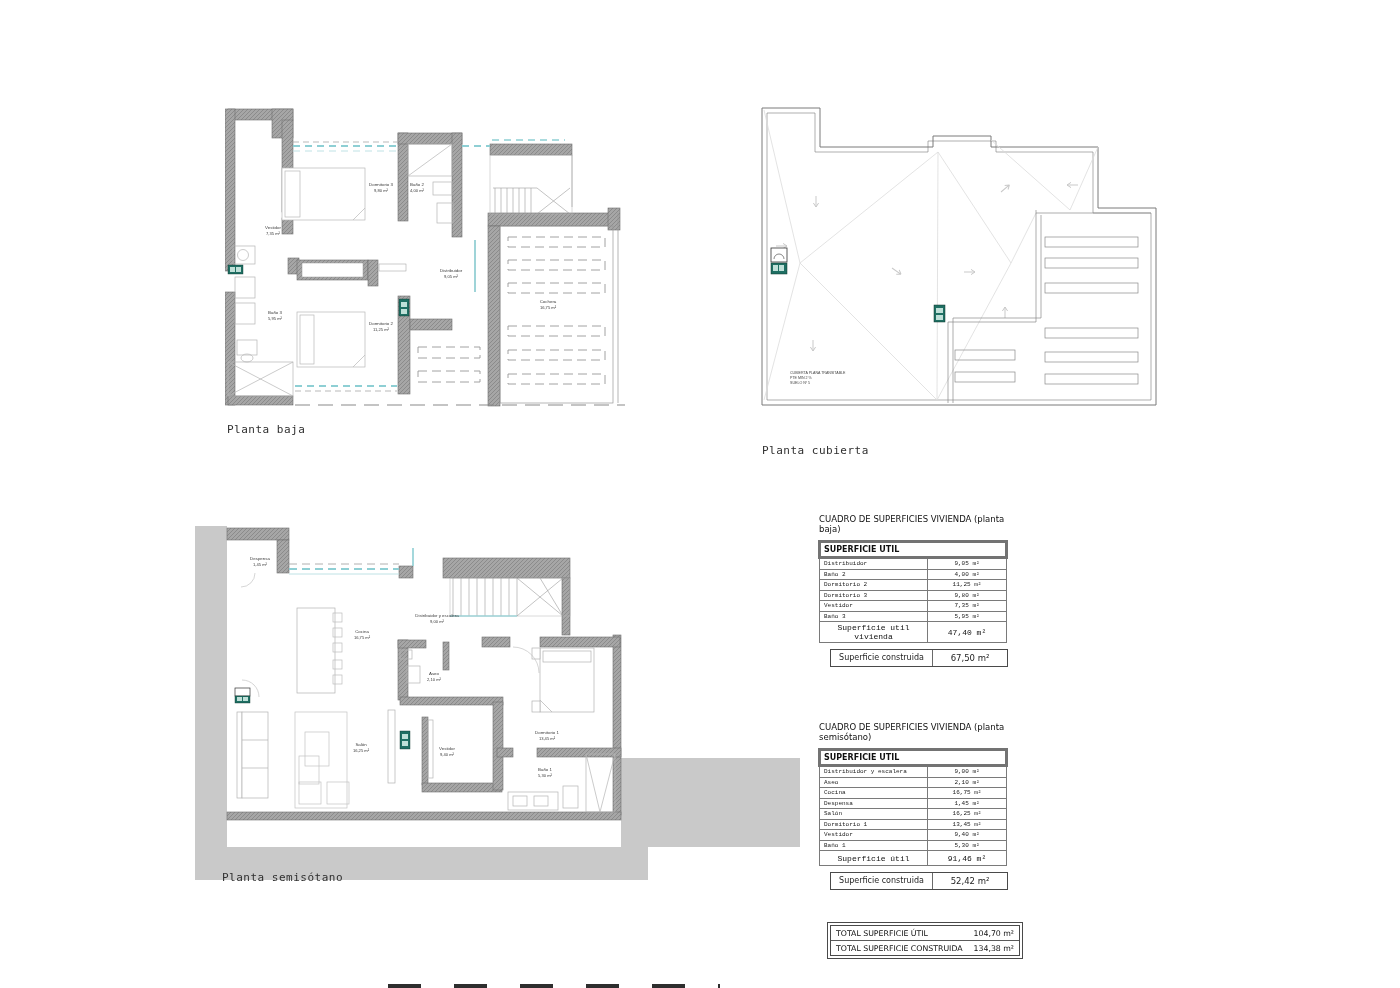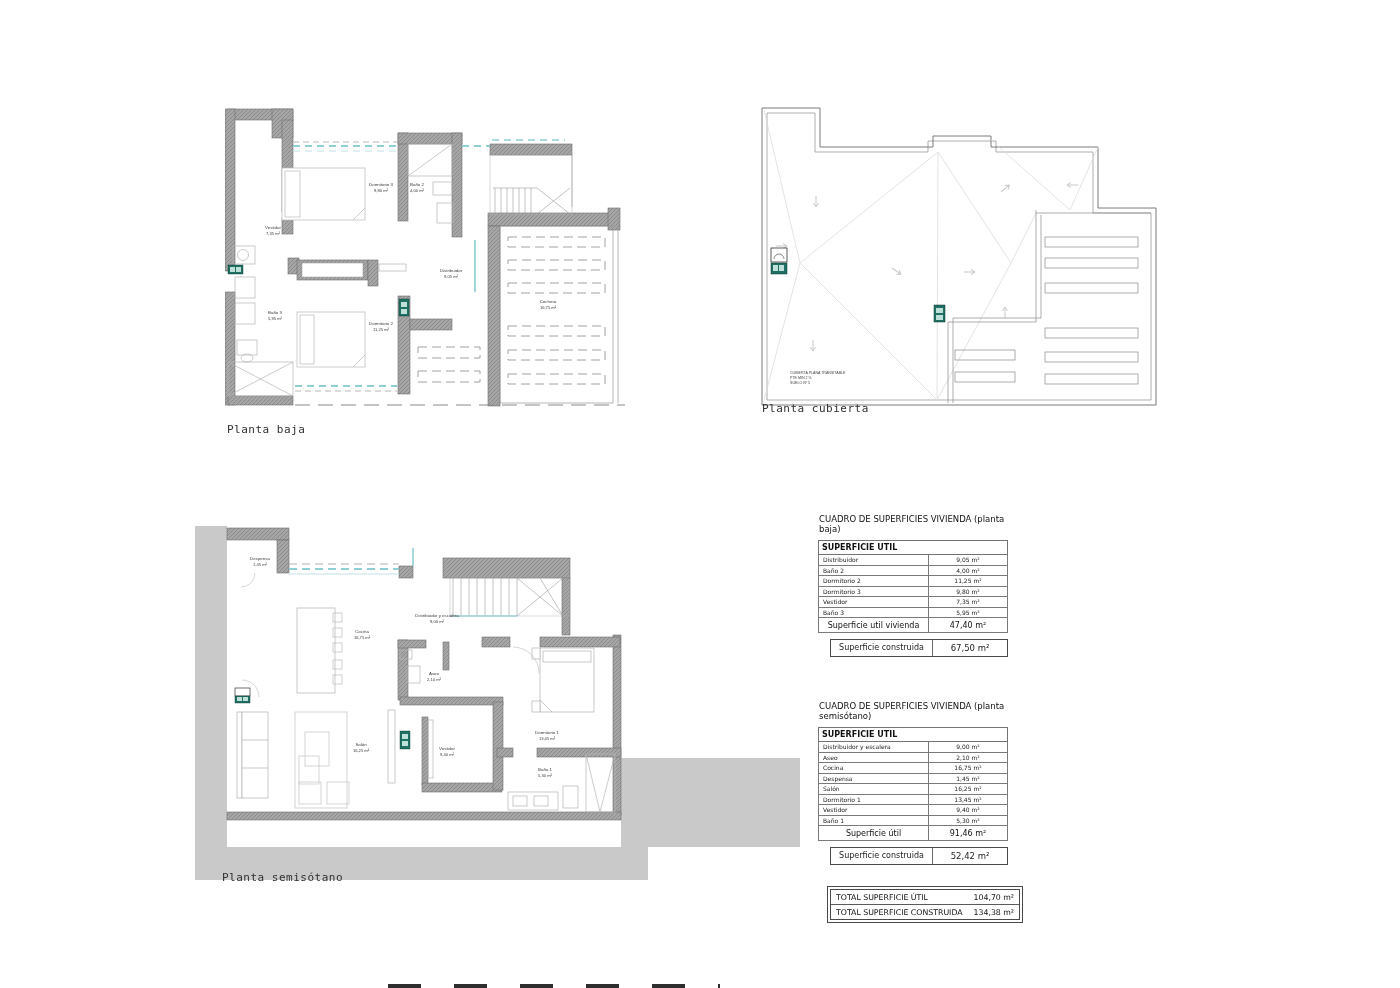--- a/index.html
+++ b/index.html
@@ -11,26 +11,26 @@
   svg text{font-family:"Liberation Sans",sans-serif;fill:#3a3a3a;}
   .room-name{font-size:4.4px;}
   .room-area{font-size:4.1px;}
   .anno{font-size:3.6px;fill:#444;}
 
   
   .tables-col{position:absolute;left:818px;top:498px;width:200px;color:#1d1d1d;}
   .tbl-title{font-size:8.5px;margin:16px 0 6px 1px;color:#111;font-family:"DejaVu Sans",sans-serif;}
   table.sup{width:190px;border-collapse:collapse;border:1.4px solid #4a4a4a;
             font-family:"DejaVu Sans",sans-serif;}
-  table.sup th{font-size:8px;text-align:left;padding:2px 3px;border:1px solid #737373;
+  table.sup th{font-size:8px;text-align:left;padding:2px 3px;border:3px solid #737373;
                font-weight:bold;color:#111;height:9px;}
-  table.sup td{font-size:6px;border:1px solid #7a7a7a;padding:1px 4px;height:7.5px;color:#222;}
+  table.sup td{font-size:6px;border:1px solid #7a7a7a;padding:1px 4px;height:7.5px;color:#222;font-family:Liberation Mono, monospace;}
   table.sup td.val{text-align:center;width:70px;}
   table.sup tr.total td{font-size:8px;text-align:center;height:12px;color:#111;}
-  .construida{width:176px;margin:6px 0 4px 12px;border:1.4px solid #4a4a4a;display:flex;
+  .construida{width:176px;margin:6px 0 15px 12px;border:1.4px solid #4a4a4a;display:flex;
               align-items:stretch;font-family:"DejaVu Sans",sans-serif;}
   .construida .c-label{flex:1;font-size:8px;text-align:center;padding:3px 2px;border-right:1px solid #6a6a6a;}
   .construida .c-val{width:70px;font-size:8.5px;text-align:center;padding:3px 2px;}
   .gap1{height:24px;} .gap2{height:20px;}
   .totals-box{width:188px;border:1px solid #4a4a4a;outline:1.6px solid #4a4a4a;outline-offset:2px;
               margin-left:12px;font-family:"DejaVu Sans",sans-serif;}
   .totals-box .t-row{display:flex;justify-content:space-between;align-items:center;
                      font-size:7.8px;padding:2.5px 5px;color:#111;}
   .totals-box .t-row:first-child{border-bottom:1px solid #5a5a5a;}
 
@@ -236,21 +236,21 @@
       <rect x="178" y="208" width="7" height="5" fill="#bfe0d8"></rect>
         <rect x="178" y="215" width="7" height="5" fill="#bfe0d8"></rect>
     </g>
 
     <g>
       <text class="anno" x="32" y="274">CUBIERTA PLANA TRANSITABLE</text>
       <text class="anno" x="32" y="279">PTE MIN 2 %</text>
       <text class="anno" x="32" y="284">SUELO Nº 5</text>
     </g>
   </svg>
-  <div class="plan-title" style="left:762px;top:402px">Planta cubierta</div>
+  <div class="plan-title" style="left:762px;top:444px">Planta cubierta</div>
 
   <svg class="plan" style="left:195px;top:520px" width="612" height="365" viewBox="0 0 612 365">
     <defs>
       <pattern id="hatchS" width="4" height="4" patternUnits="userSpaceOnUse">
         <rect width="4" height="4" fill="#a6a6a6"></rect>
         <path d="M0,4 l4,-4" stroke="#8b8b8b" stroke-width="1"></path>
       </pattern>
     </defs>
 
     <g fill="#c9c9c9">

